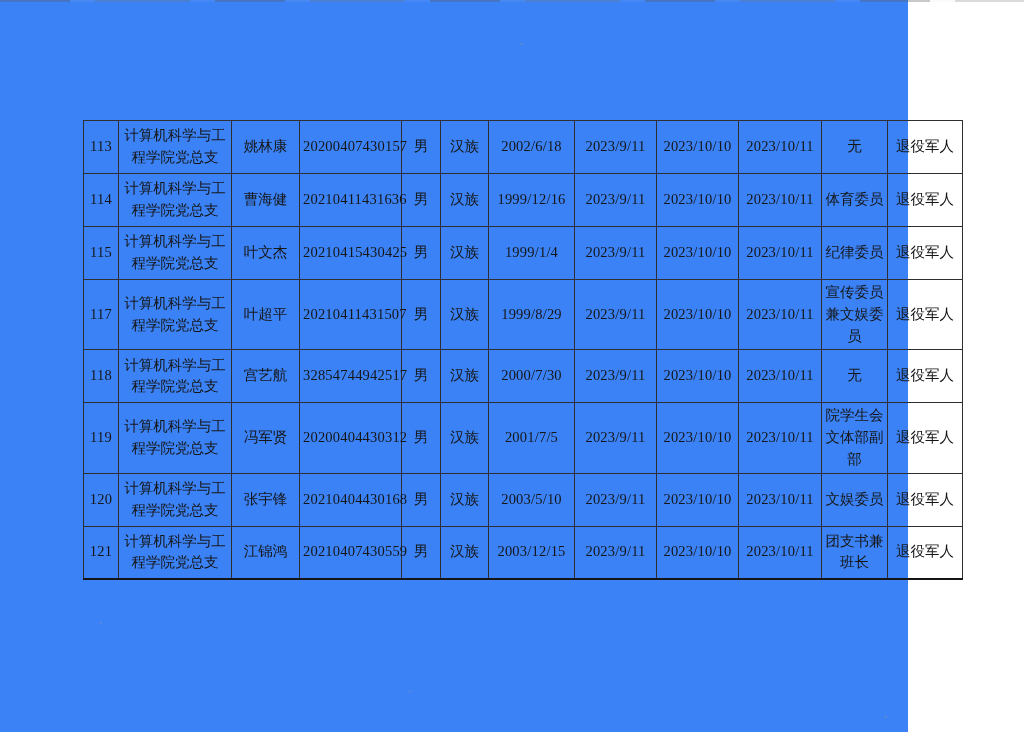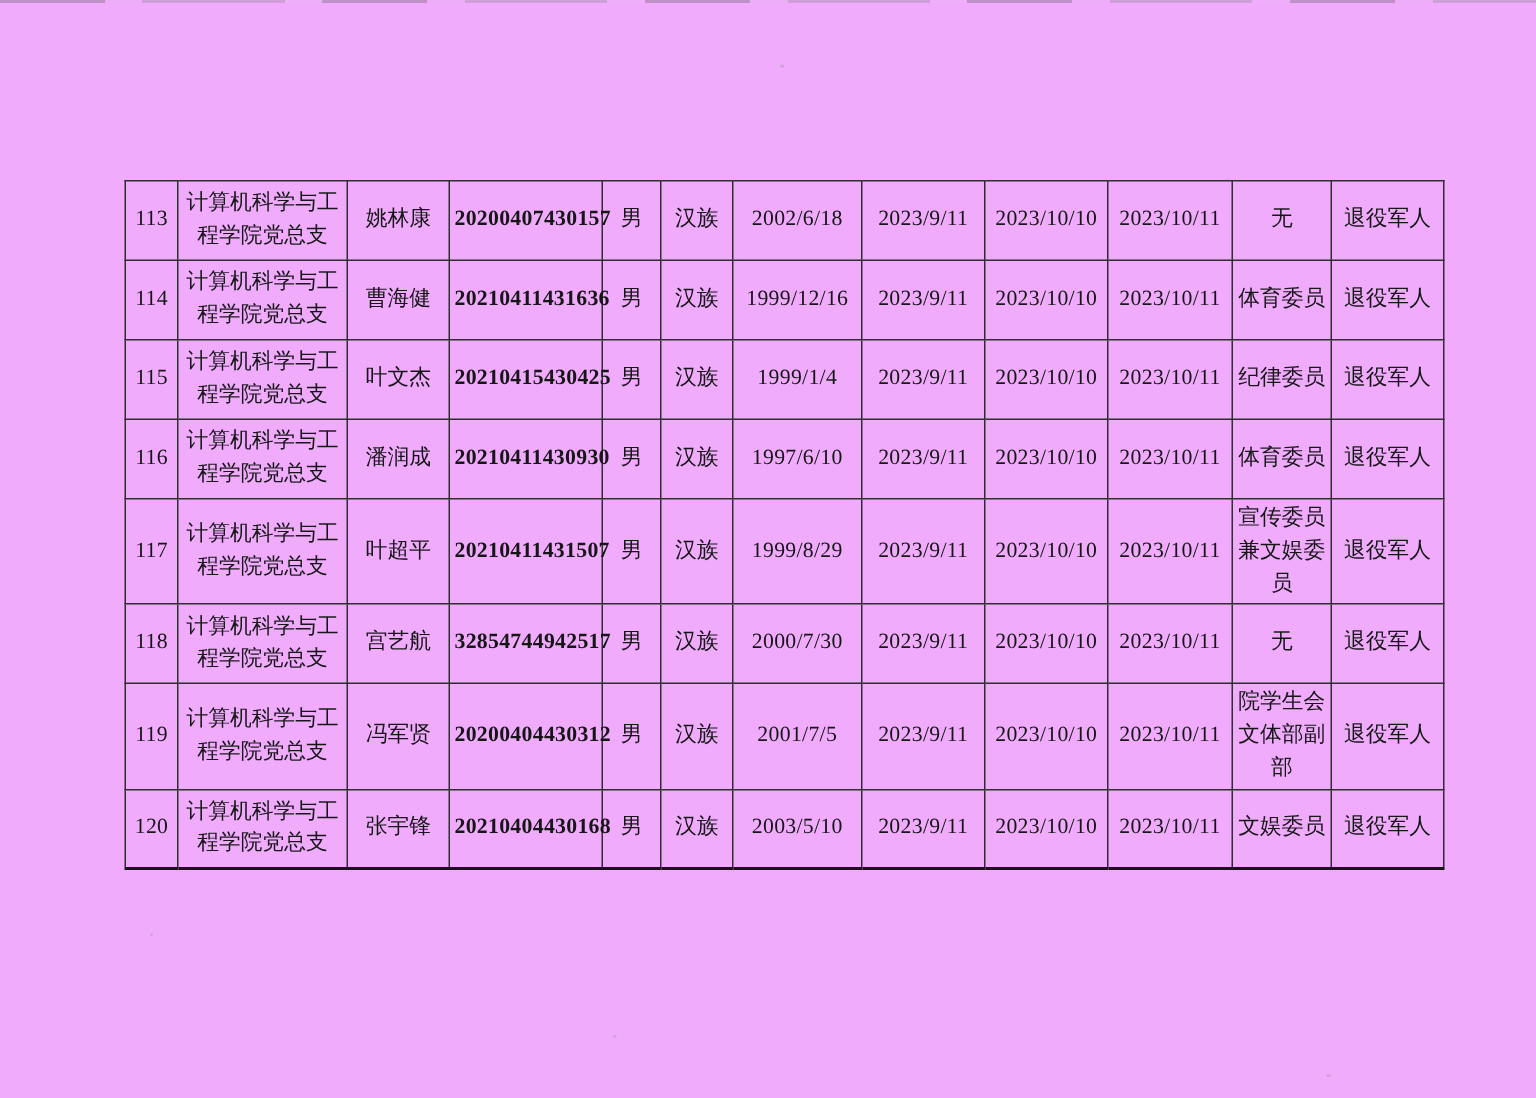--- a/index.html
+++ b/index.html
@@ -4,22 +4,22 @@
 <style>
   * { margin: 0; padding: 0; box-sizing: border-box; }
   html, body {
     width: 1024px; height: 732px;
     background: #ffffff;
     font-family: "Liberation Serif", "DejaVu Serif", serif;
     overflow: hidden;
   }
   .page {
     position: relative;
-    width: 1024px; height: 732px;
-    background: #f0abfc;
+    width: 908px; height: 732px;
+    background: #3b82f6;
   }
   
   .top-artifact {
     position: absolute; top: 0; left: 0; width: 1024px; height: 2px;
     background: repeating-linear-gradient(90deg,
       rgba(90,90,90,0.55) 0px, rgba(90,90,90,0.55) 70px,
       rgba(200,200,200,0.15) 70px, rgba(200,200,200,0.15) 95px,
       rgba(120,120,120,0.45) 95px, rgba(120,120,120,0.45) 190px,
       rgba(230,230,230,0.1) 190px, rgba(230,230,230,0.1) 215px);
     opacity: 0.6;
@@ -40,21 +40,21 @@
     line-height: 1.5;
     height: 53px;
     padding: 2px 3px;
     word-break: break-all;
   }
   table.roster tr:last-child td { border-bottom: 2px solid #151515; }
   td.c-no, td.c-id, td.c-birth, td.c-date1, td.c-date2, td.c-date3 {
     font-size: 13.5px;
     letter-spacing: 0.2px;
   }
-  td.c-id { white-space: nowrap; font-size: 13px; font-weight: bold; }
+  td.c-id { white-space: nowrap; font-size: 13px; }
   
   .speck { position: absolute; background: rgba(150,150,150,0.35); border-radius: 50%; }
   .s1 { left: 520px; top: 43px;  width: 3px; height: 2px; }
   .s2 { left: 409px; top: 690px; width: 2px; height: 2px; }
   .s3 { left: 884px; top: 716px; width: 3px; height: 2px; }
   .s4 { left: 100px; top: 622px; width: 2px; height: 2px; }
 </style>
 </head>
 <body>
 
@@ -113,34 +113,20 @@
           <td class="c-gender">男</td>
           <td class="c-ethnicity">汉族</td>
           <td class="c-birth">1999/1/4</td>
           <td class="c-date1">2023/9/11</td>
           <td class="c-date2">2023/10/10</td>
           <td class="c-date3">2023/10/11</td>
           <td class="c-position">纪律委员</td>
           <td class="c-category">退役军人</td>
         </tr>
         <tr>
-          <td class="c-no">116</td>
-          <td class="c-org">计算机科学与工程学院党总支</td>
-          <td class="c-name">潘润成</td>
-          <td class="c-id">20210411430930</td>
-          <td class="c-gender">男</td>
-          <td class="c-ethnicity">汉族</td>
-          <td class="c-birth">1997/6/10</td>
-          <td class="c-date1">2023/9/11</td>
-          <td class="c-date2">2023/10/10</td>
-          <td class="c-date3">2023/10/11</td>
-          <td class="c-position">体育委员</td>
-          <td class="c-category">退役军人</td>
-        </tr>
-        <tr>
           <td class="c-no">117</td>
           <td class="c-org">计算机科学与工程学院党总支</td>
           <td class="c-name">叶超平</td>
           <td class="c-id">20210411431507</td>
           <td class="c-gender">男</td>
           <td class="c-ethnicity">汉族</td>
           <td class="c-birth">1999/8/29</td>
           <td class="c-date1">2023/9/11</td>
           <td class="c-date2">2023/10/10</td>
           <td class="c-date3">2023/10/11</td>
@@ -180,20 +166,34 @@
           <td class="c-org">计算机科学与工程学院党总支</td>
           <td class="c-name">张宇锋</td>
           <td class="c-id">20210404430168</td>
           <td class="c-gender">男</td>
           <td class="c-ethnicity">汉族</td>
           <td class="c-birth">2003/5/10</td>
           <td class="c-date1">2023/9/11</td>
           <td class="c-date2">2023/10/10</td>
           <td class="c-date3">2023/10/11</td>
           <td class="c-position">文娱委员</td>
+          <td class="c-category">退役军人</td>
+        </tr>
+        <tr>
+          <td class="c-no">121</td>
+          <td class="c-org">计算机科学与工程学院党总支</td>
+          <td class="c-name">江锦鸿</td>
+          <td class="c-id">20210407430559</td>
+          <td class="c-gender">男</td>
+          <td class="c-ethnicity">汉族</td>
+          <td class="c-birth">2003/12/15</td>
+          <td class="c-date1">2023/9/11</td>
+          <td class="c-date2">2023/10/10</td>
+          <td class="c-date3">2023/10/11</td>
+          <td class="c-position">团支书兼班长</td>
           <td class="c-category">退役军人</td>
         </tr>
       </tbody>
   </table>
 
   <div class="speck s1"></div>
   <div class="speck s2"></div>
   <div class="speck s3"></div>
   <div class="speck s4"></div>
 </div>

